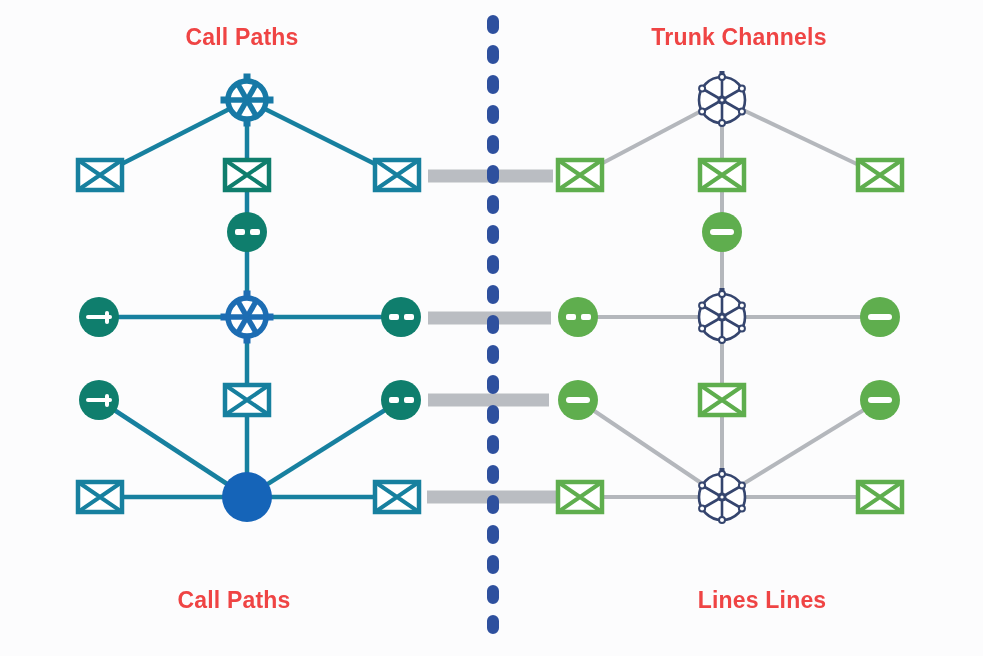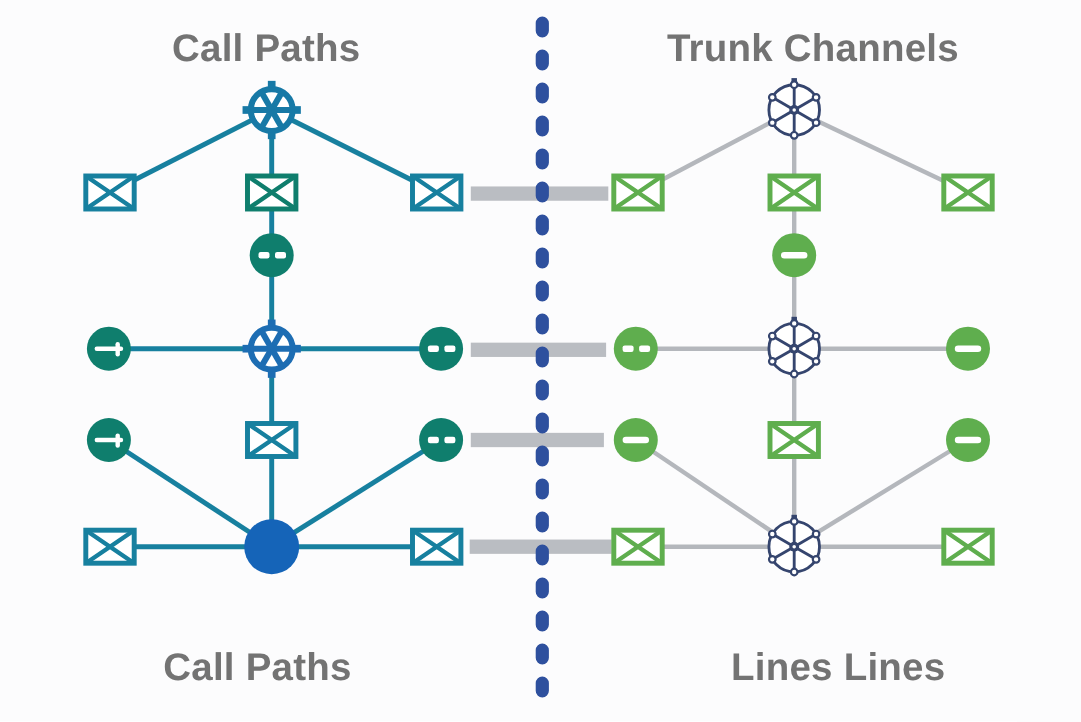--- a/index.html
+++ b/index.html
@@ -8,23 +8,23 @@
     width:983px;height:656px;
     background:#fcfcfd;
     overflow:hidden;
     font-family:"Liberation Sans", sans-serif;
   }
   #edge-layer{position:absolute;left:0;top:0;z-index:1;}
   #node-layer{position:absolute;left:0;top:0;width:983px;height:656px;z-index:2;}
   .title{
     position:absolute;
     transform:translateX(-50%);
-    font-size:35px;
+    font-size:23px;
     font-weight:600;
-    color:#737373;
+    color:#ef4444;
     white-space:nowrap;
     z-index:3;
     letter-spacing:0.2px;
   }
   #t-left-top{left:242px;top:24px;}
   #t-right-top{left:739px;top:24px;}
   #t-left-bottom{left:234px;top:587px;}
   #t-right-bottom{left:742px;top:587px;margin-left:20px;}
   .node{
     position:absolute;

